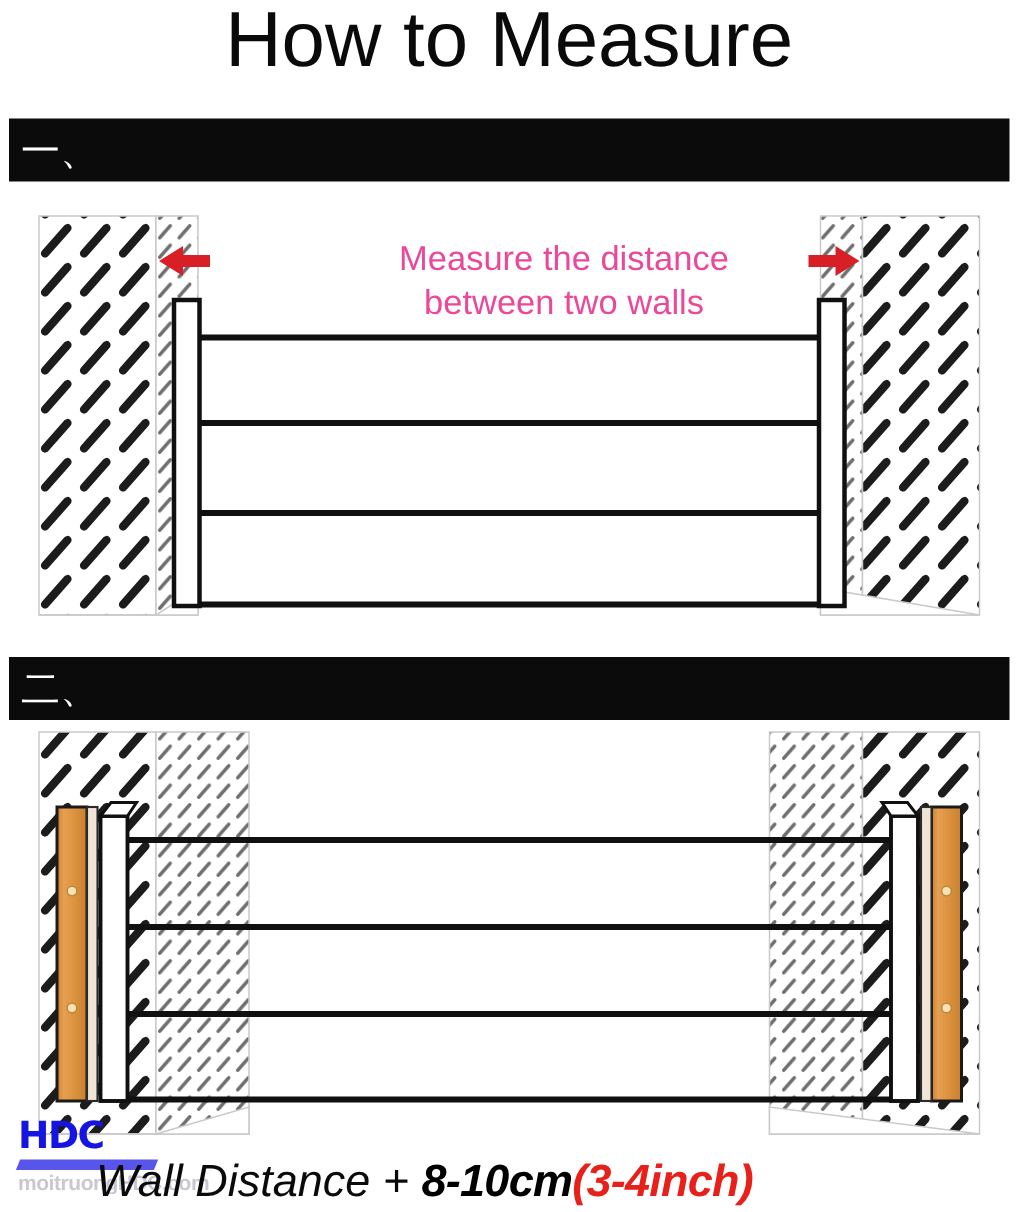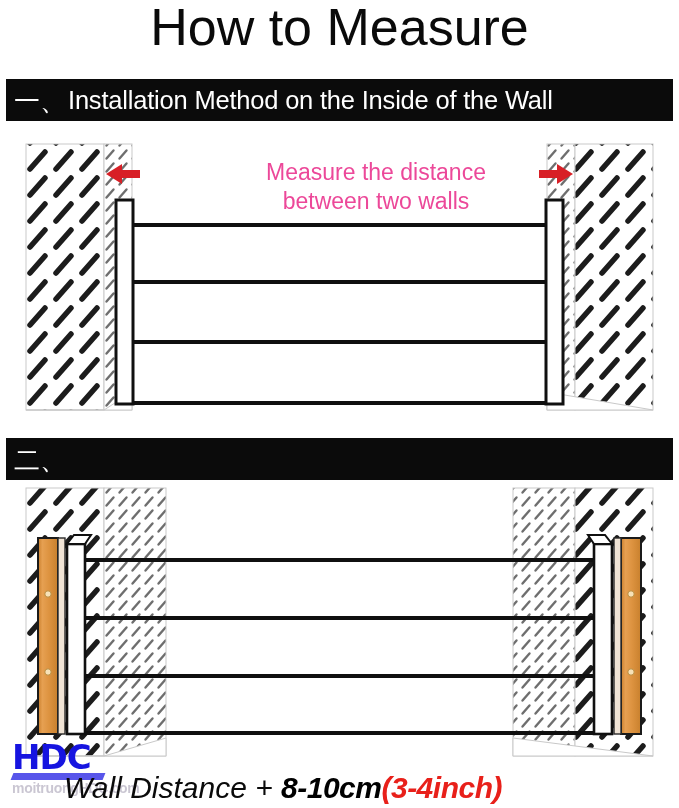--- a/index.html
+++ b/index.html
@@ -102,21 +102,21 @@
 
   
   .watermark {
     position: absolute;
     left: 12px;
     top: 742px;
     width: 150px;
     height: 62px;
   }
   .wm-logo {
-    font-size: 34px;
+    font-size: 25px;
     font-weight: 700;
     color: #1614e0;
     letter-spacing: -1px;
     line-height: 30px;
     font-family: "DejaVu Sans", sans-serif;
   }
   .wm-bar {
     width: 92px;
     height: 7px;
     background: #4a46e8;
@@ -134,21 +134,20 @@
     opacity: .75;
   }
 </style>
 </head>
 <body>
 
 <div class="page-title">How to Measure</div>
 
 <div class="section-bar" id="section-bar-1">
   <span class="bar-numeral">一、</span>
-  <span class="bar-label">Installation Method on the Inside of the Wall</span>
 </div>
 
 <div class="diagram" id="diagram-inside">
   <svg width="679" height="310" viewBox="0 0 679 310">
     <defs>
 
       <pattern id="hatchBig" width="26" height="26" patternUnits="userSpaceOnUse">
         <rect width="26" height="26" fill="#ffffff"></rect>
         <line x1="4" y1="21" x2="19" y2="4" stroke="#1c1c1c" stroke-width="5.5" stroke-linecap="round"></line>
       </pattern>

